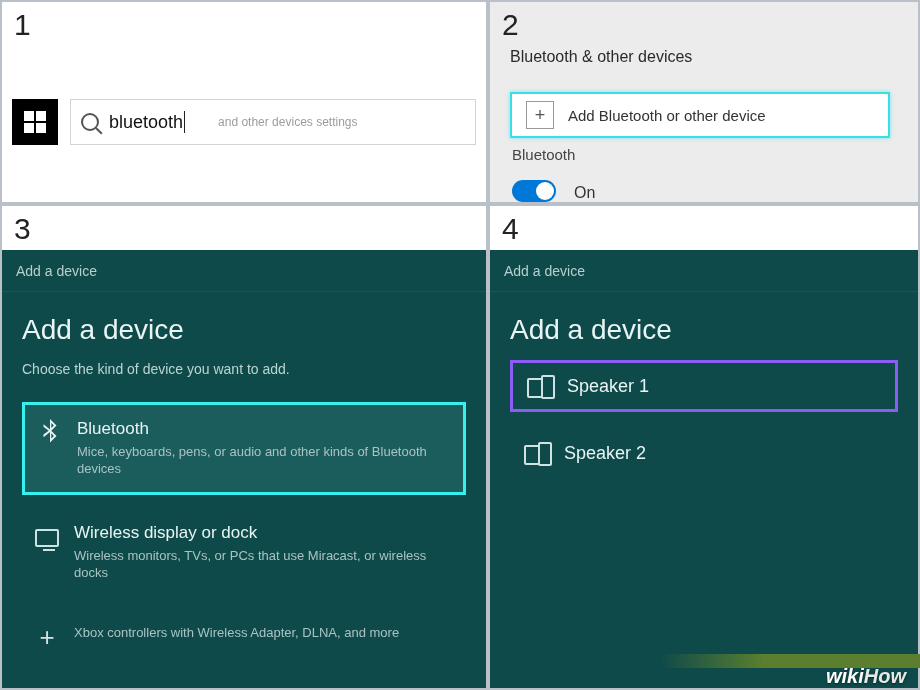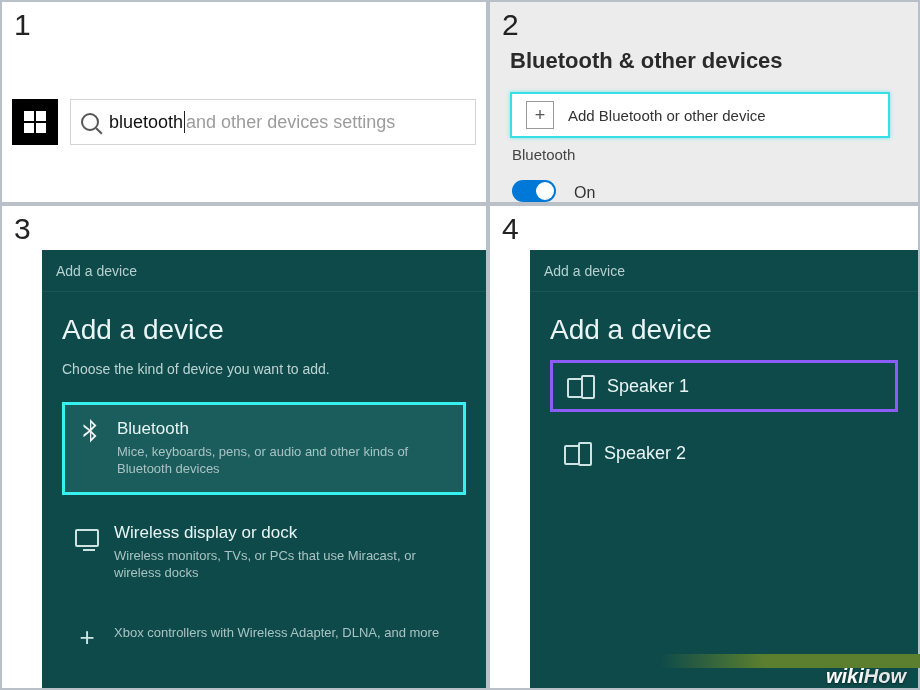--- a/index.html
+++ b/index.html
@@ -62,27 +62,27 @@
     content: ""; position: absolute;
     width: 8px; height: 2px; background: #555;
     transform: rotate(45deg);
     bottom: -3px; right: -6px;
   }
   .search-typed { font-size: 18px; color: #111; }
   .cursor {
     display: inline-block; width: 1px; height: 22px;
     background: #222; vertical-align: middle; margin: 0 1px;
   }
-  .search-suggest { font-size: 18px; color: #9c9c9c; }
+  .search-suggest { font-size: 12px; color: #9c9c9c; padding-left: 32px; }
 
   
   .panel2 { background: #ececec; }
   .p2-title {
     position: absolute; top: 46px; left: 20px;
-    font-size: 22px; color: #2a2a2a; font-weight: 700;
+    font-size: 16px; color: #2a2a2a; font-weight: 400;
   }
   .add-device-btn {
     position: absolute; top: 90px; left: 20px;
     width: 380px; height: 46px;
     background: #fff;
     border: 2px solid #35e0e6;
     box-shadow: 0 0 4px rgba(53,224,230,.6);
     display: flex; align-items: center; gap: 14px;
     padding: 0 14px;
   }
@@ -104,21 +104,21 @@
     width: 44px; height: 22px; border-radius: 11px;
     background: #0078d7; position: relative;
   }
   .toggle::after {
     content: ""; position: absolute; right: 2px; top: 2px;
     width: 18px; height: 18px; background: #fff; border-radius: 50%;
   }
   .toggle-text { font-size: 16px; color: #333; }
 
   
-  .dark { background: #0e4a4a; color: #dfeeee; margin-left: 40px; }
+  .dark { background: #0e4a4a; color: #dfeeee; }
   .dark-header {
     height: 42px; line-height: 42px;
     font-size: 14px; color: #b8cfcf;
     padding-left: 14px;
     background: #0e4a4a;
     border-bottom: 1px solid rgba(255,255,255,.06);
   }
   .dark-body { padding: 22px 20px 18px 20px; }
   .dlg-title {
     font-size: 28px; font-weight: 300; color: #e9f4f4;

